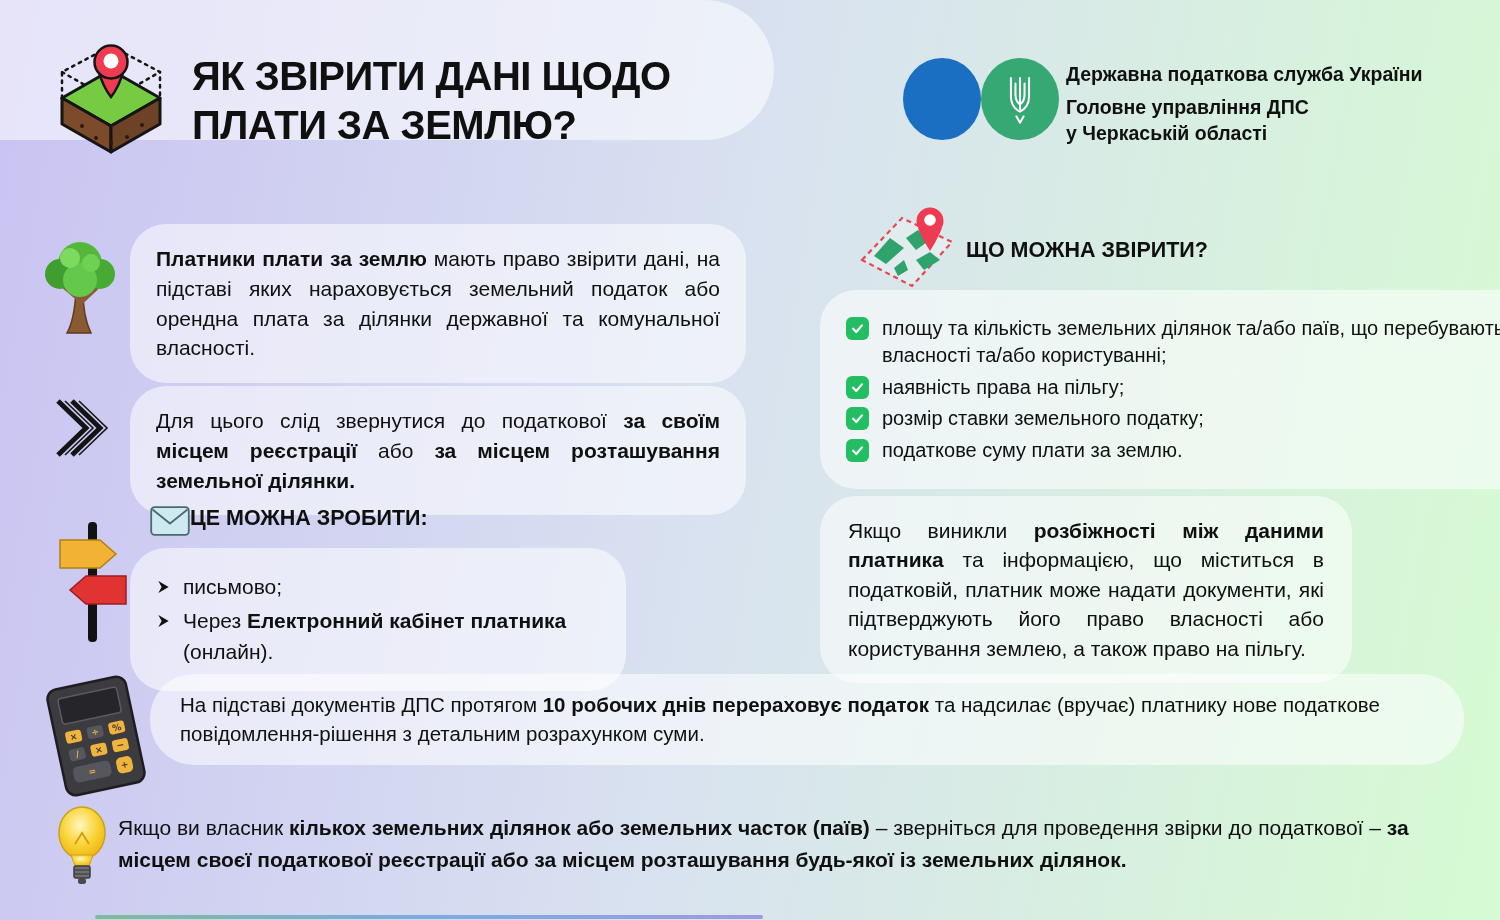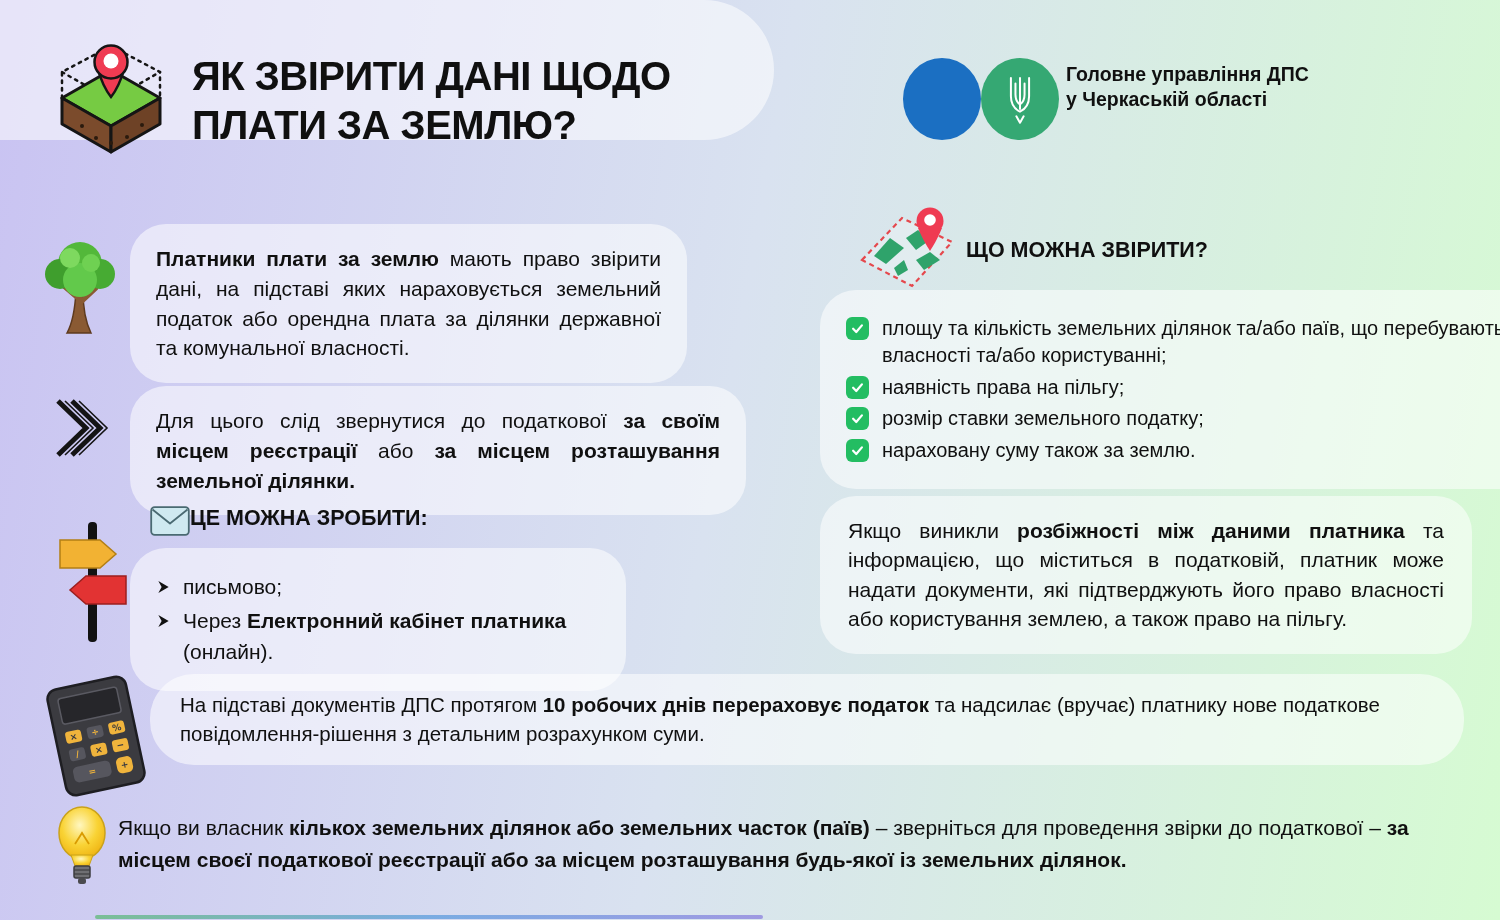--- a/index.html
+++ b/index.html
@@ -14,32 +14,32 @@
   b{font-weight:700;}
   
   .header-card{left:0;top:30;width:774px;height:140px;border-radius:0 70px 70px 0;background:rgba(255,255,255,0.55);}
   .title{left:192px;top:52px;font-size:40px;font-weight:800;line-height:1.22;letter-spacing:-0.5px;}
   .logo{border-radius:50%;display:flex;align-items:center;justify-content:center;}
   .logo-blue{left:903px;top:58px;width:78px;height:82px;background:#1b6fc2;}
   .logo-green{left:981px;top:58px;width:78px;height:82px;background:#35a873;}
   .org{left:1066px;top:62px;font-size:19.5px;font-weight:700;line-height:1.3;}
   .org .org-name{margin-bottom:8px;}
   
-  .card-intro{left:130px;top:224px;width:557px;padding:20px 26px;font-size:21px;line-height:1.42;box-sizing:border-box;}
+  .card-intro{left:130px;top:224px;width:616px;padding:20px 26px;font-size:21px;line-height:1.42;box-sizing:border-box;}
   .card-contact{left:130px;top:386px;width:616px;padding:20px 26px;font-size:21px;line-height:1.42;box-sizing:border-box;}
   .how-heading{left:150px;top:506px;display:flex;align-items:flex-start;gap:0;font-size:21.5px;font-weight:800;}
   .card-how{left:130px;top:548px;width:496px;padding:20px 26px;font-size:21px;line-height:1.45;box-sizing:border-box;}
   .bullet-row{display:flex;align-items:baseline;gap:12px;margin:4px 0;}
   .bullet-row svg{flex:0 0 auto;transform:translateY(1px);}
   
   .right-heading{left:966px;top:238px;font-size:21.5px;font-weight:800;text-align:center;}
   .card-check{left:820px;top:290px;width:748px;padding:20px 26px;font-size:20px;line-height:1.34;box-sizing:border-box;}
   .check-row{display:flex;align-items:flex-start;gap:13px;margin:5px 0;}
   .checkbox{flex:0 0 auto;width:23px;height:23px;border-radius:6px;background:#23bd62;display:flex;align-items:center;justify-content:center;margin-top:2px;}
-  .card-disc{left:820px;top:496px;width:652px;padding:20px 28px;font-size:21px;line-height:1.4;box-sizing:border-box;}
+  .card-disc{left:820px;top:496px;width:532px;padding:20px 28px;font-size:21px;line-height:1.4;box-sizing:border-box;}
   
   .card-recalc{left:150px;top:674px;width:1314px;padding:17px 30px;border-radius:44px;font-size:20.5px;line-height:1.4;box-sizing:border-box;}
   .multi-text{left:118px;top:812px;width:1366px;font-size:21px;line-height:1.5;}
   .bottom-stripe{left:95px;top:915px;width:668px;height:4px;border-radius:2px;opacity:0.55;
     background:linear-gradient(90deg,#35b24b,#2f86d6 50%,#6f5bd9);}
 </style>
 </head>
 <body>
 
 <div class="canvas">
@@ -73,20 +73,21 @@
       <g fill="none" stroke="#ffffff" stroke-width="2.2" stroke-linecap="round" stroke-linejoin="round">
         <path d="M12 6 v20 c0 9 4 14 10 17 c6 -3 10 -8 10 -17 V6"></path>
         <path d="M22 6 v34"></path>
         <path d="M17 12 v12 c0 6 2 9 5 11 c3 -2 5 -5 5 -11 V12"></path>
         <path d="M18 48 L22 55 L26 48"></path>
       </g>
     </svg>
   </div>
 
   <div class="abs org">
+    <div class="org-name">Державна податкова служба України</div>
     <div>Головне управління ДПС</div>
     <div>у Черкаській області</div>
   </div>
 
   <svg class="abs" style="left:38px;top:236px" width="84" height="100" viewBox="0 0 84 100">
     <path d="M38 55 C37 74 34 88 29 97 L53 97 C48 87 45 74 45 55 Z" fill="#8a5a33" stroke="#5e3a1e" stroke-width="1.5"></path>
     <path d="M40 62 L26 50 M43 66 L58 52" stroke="#8a5a33" stroke-width="5" stroke-linecap="round"></path>
     <circle cx="42" cy="28" r="22" fill="#53b83a"></circle>
     <circle cx="22" cy="38" r="15" fill="#3f9e2d"></circle>
     <circle cx="62" cy="38" r="15" fill="#47ab33"></circle>
@@ -178,21 +179,21 @@
           </svg>
       </span>
       <span>розмір ставки земельного податку;</span>
     </div>
     <div class="check-row">
       <span class="checkbox">
         <svg width="15" height="15" viewBox="0 0 24 24">
             <path d="M5 12.5 L10 17.5 L19 7" stroke="#fff" stroke-width="3.6" fill="none" stroke-linecap="round" stroke-linejoin="round"></path>
           </svg>
       </span>
-      <span>нараховану суму також за землю.</span>
+      <span>податкове суму плати за землю.</span>
     </div>
   </div>
 
   <div class="abs card card-disc jst">
     <span>Якщо виникли </span><b>розбіжності між даними платника</b><span> та інформацією, що міститься в податковій, платник може надати документи, які підтверджують його право власності або користування землею, а також право на пільгу.</span>
   </div>
 
   <svg class="abs" style="left:40px;top:674px" width="112" height="124" viewBox="0 0 112 124">
     <g transform="rotate(-12 56 62)">
       <rect x="16" y="8" width="80" height="108" rx="10" fill="#3b3b40" stroke="#1e1e22" stroke-width="2.5"></rect>

